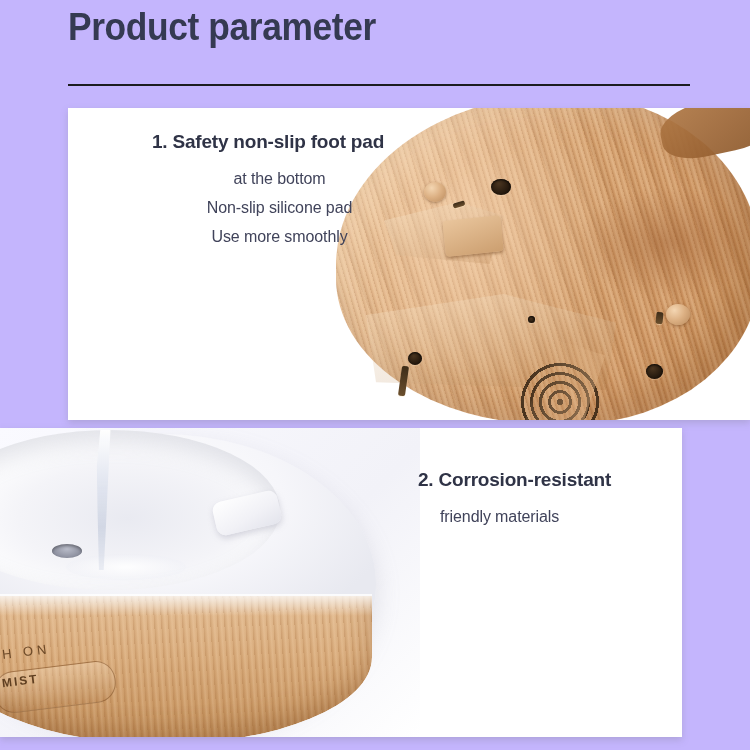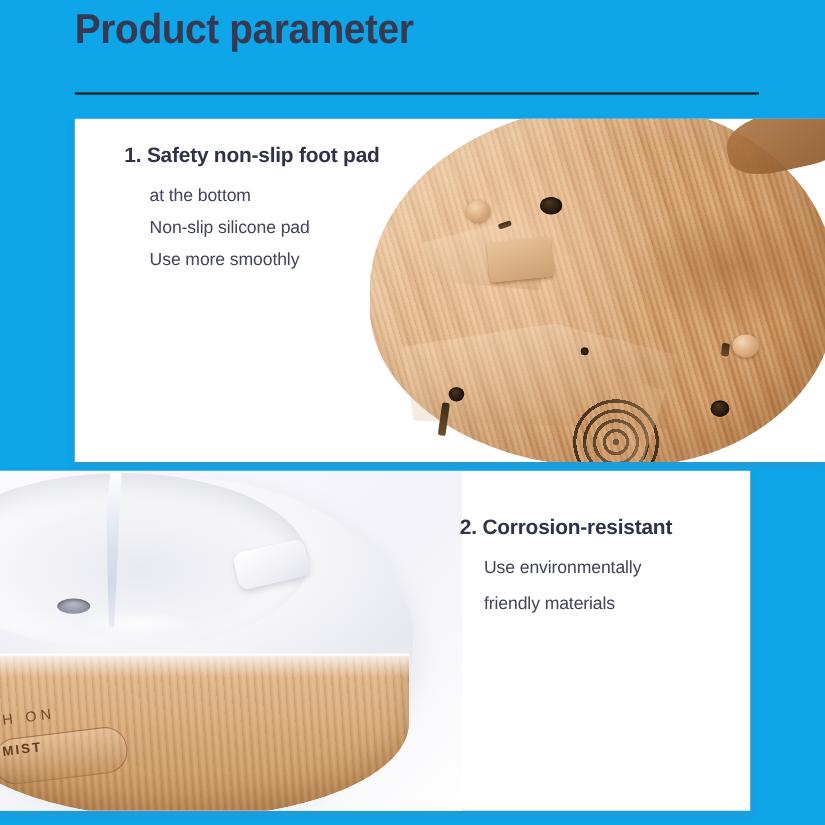--- a/index.html
+++ b/index.html
@@ -14,21 +14,21 @@
     overflow: hidden;
     font-family: "Liberation Sans", sans-serif;
     position: relative;
   }
 
   #page {
     position: absolute;
     inset: 0;
     width: 750px;
     height: 750px;
-    background: #0ea5e9;
+    background: #c4b5fd;
   }
 
   
   #header {
     position: absolute;
     left: 0; top: 0;
     width: 750px;
     height: 96px;
   }
   #page-title {
@@ -60,20 +60,21 @@
     box-shadow: 0 3px 7px rgba(120,120,130,0.28);
     overflow: hidden;
   }
 
   
   #section-1 {
     left: 68px;
     top: 108px;
     width: 682px;
     height: 312px;
+    text-align: center;
   }
   #s1-text {
     position: absolute;
     left: 45px;
     top: 22px;
     width: 310px;
   }
   .sec-heading {
     font-size: 19px;
     font-weight: bold;
@@ -426,19 +427,18 @@
       <div id="tank-base"></div>
       <div id="tank-base-top-shade"></div>
       <div id="panel-btn"></div>
       <div id="panel-label-on">H ON</div>
       <div id="panel-label-mist">MIST</div>
     </div>
 
     <div id="s2-text">
       <div class="sec-heading" id="s2-heading-l1">2. Corrosion-resistant</div>
       <div id="s2-body">
-        <div class="sec-line-2">Use environmentally</div>
         <div class="sec-line-2">friendly materials</div>
       </div>
     </div>
   </div>
 
 </div>
 
 </body></html>

